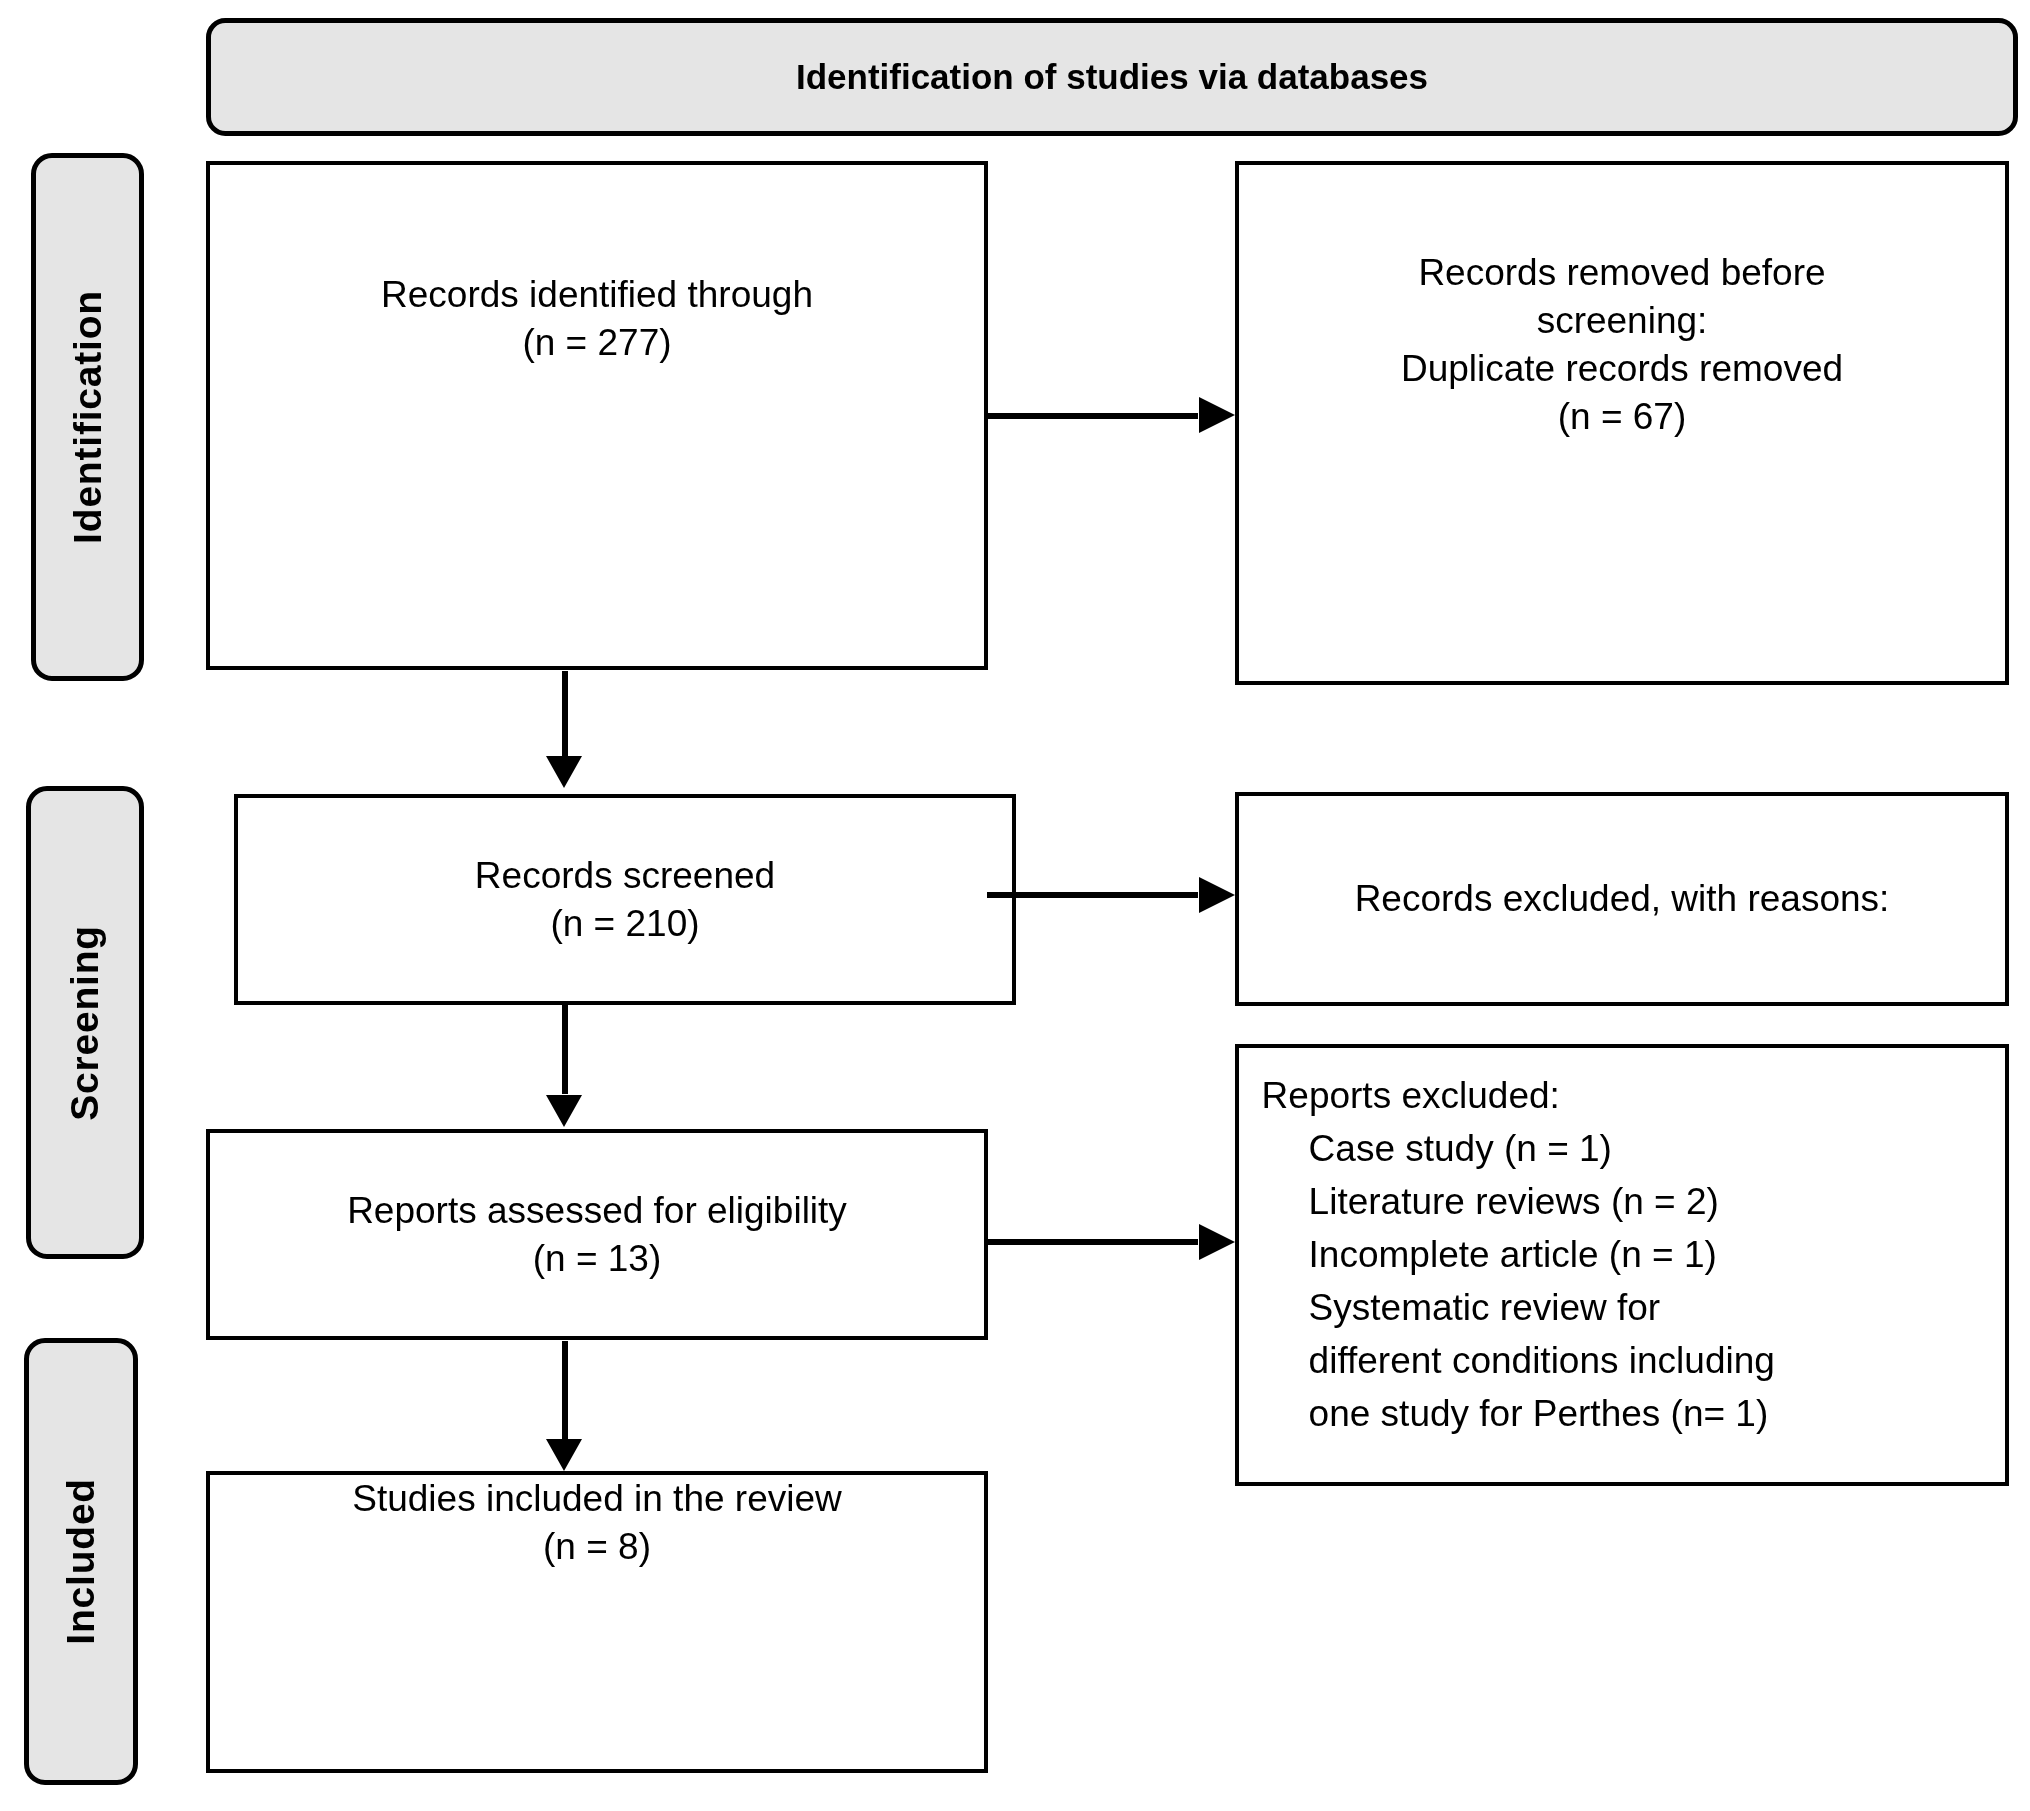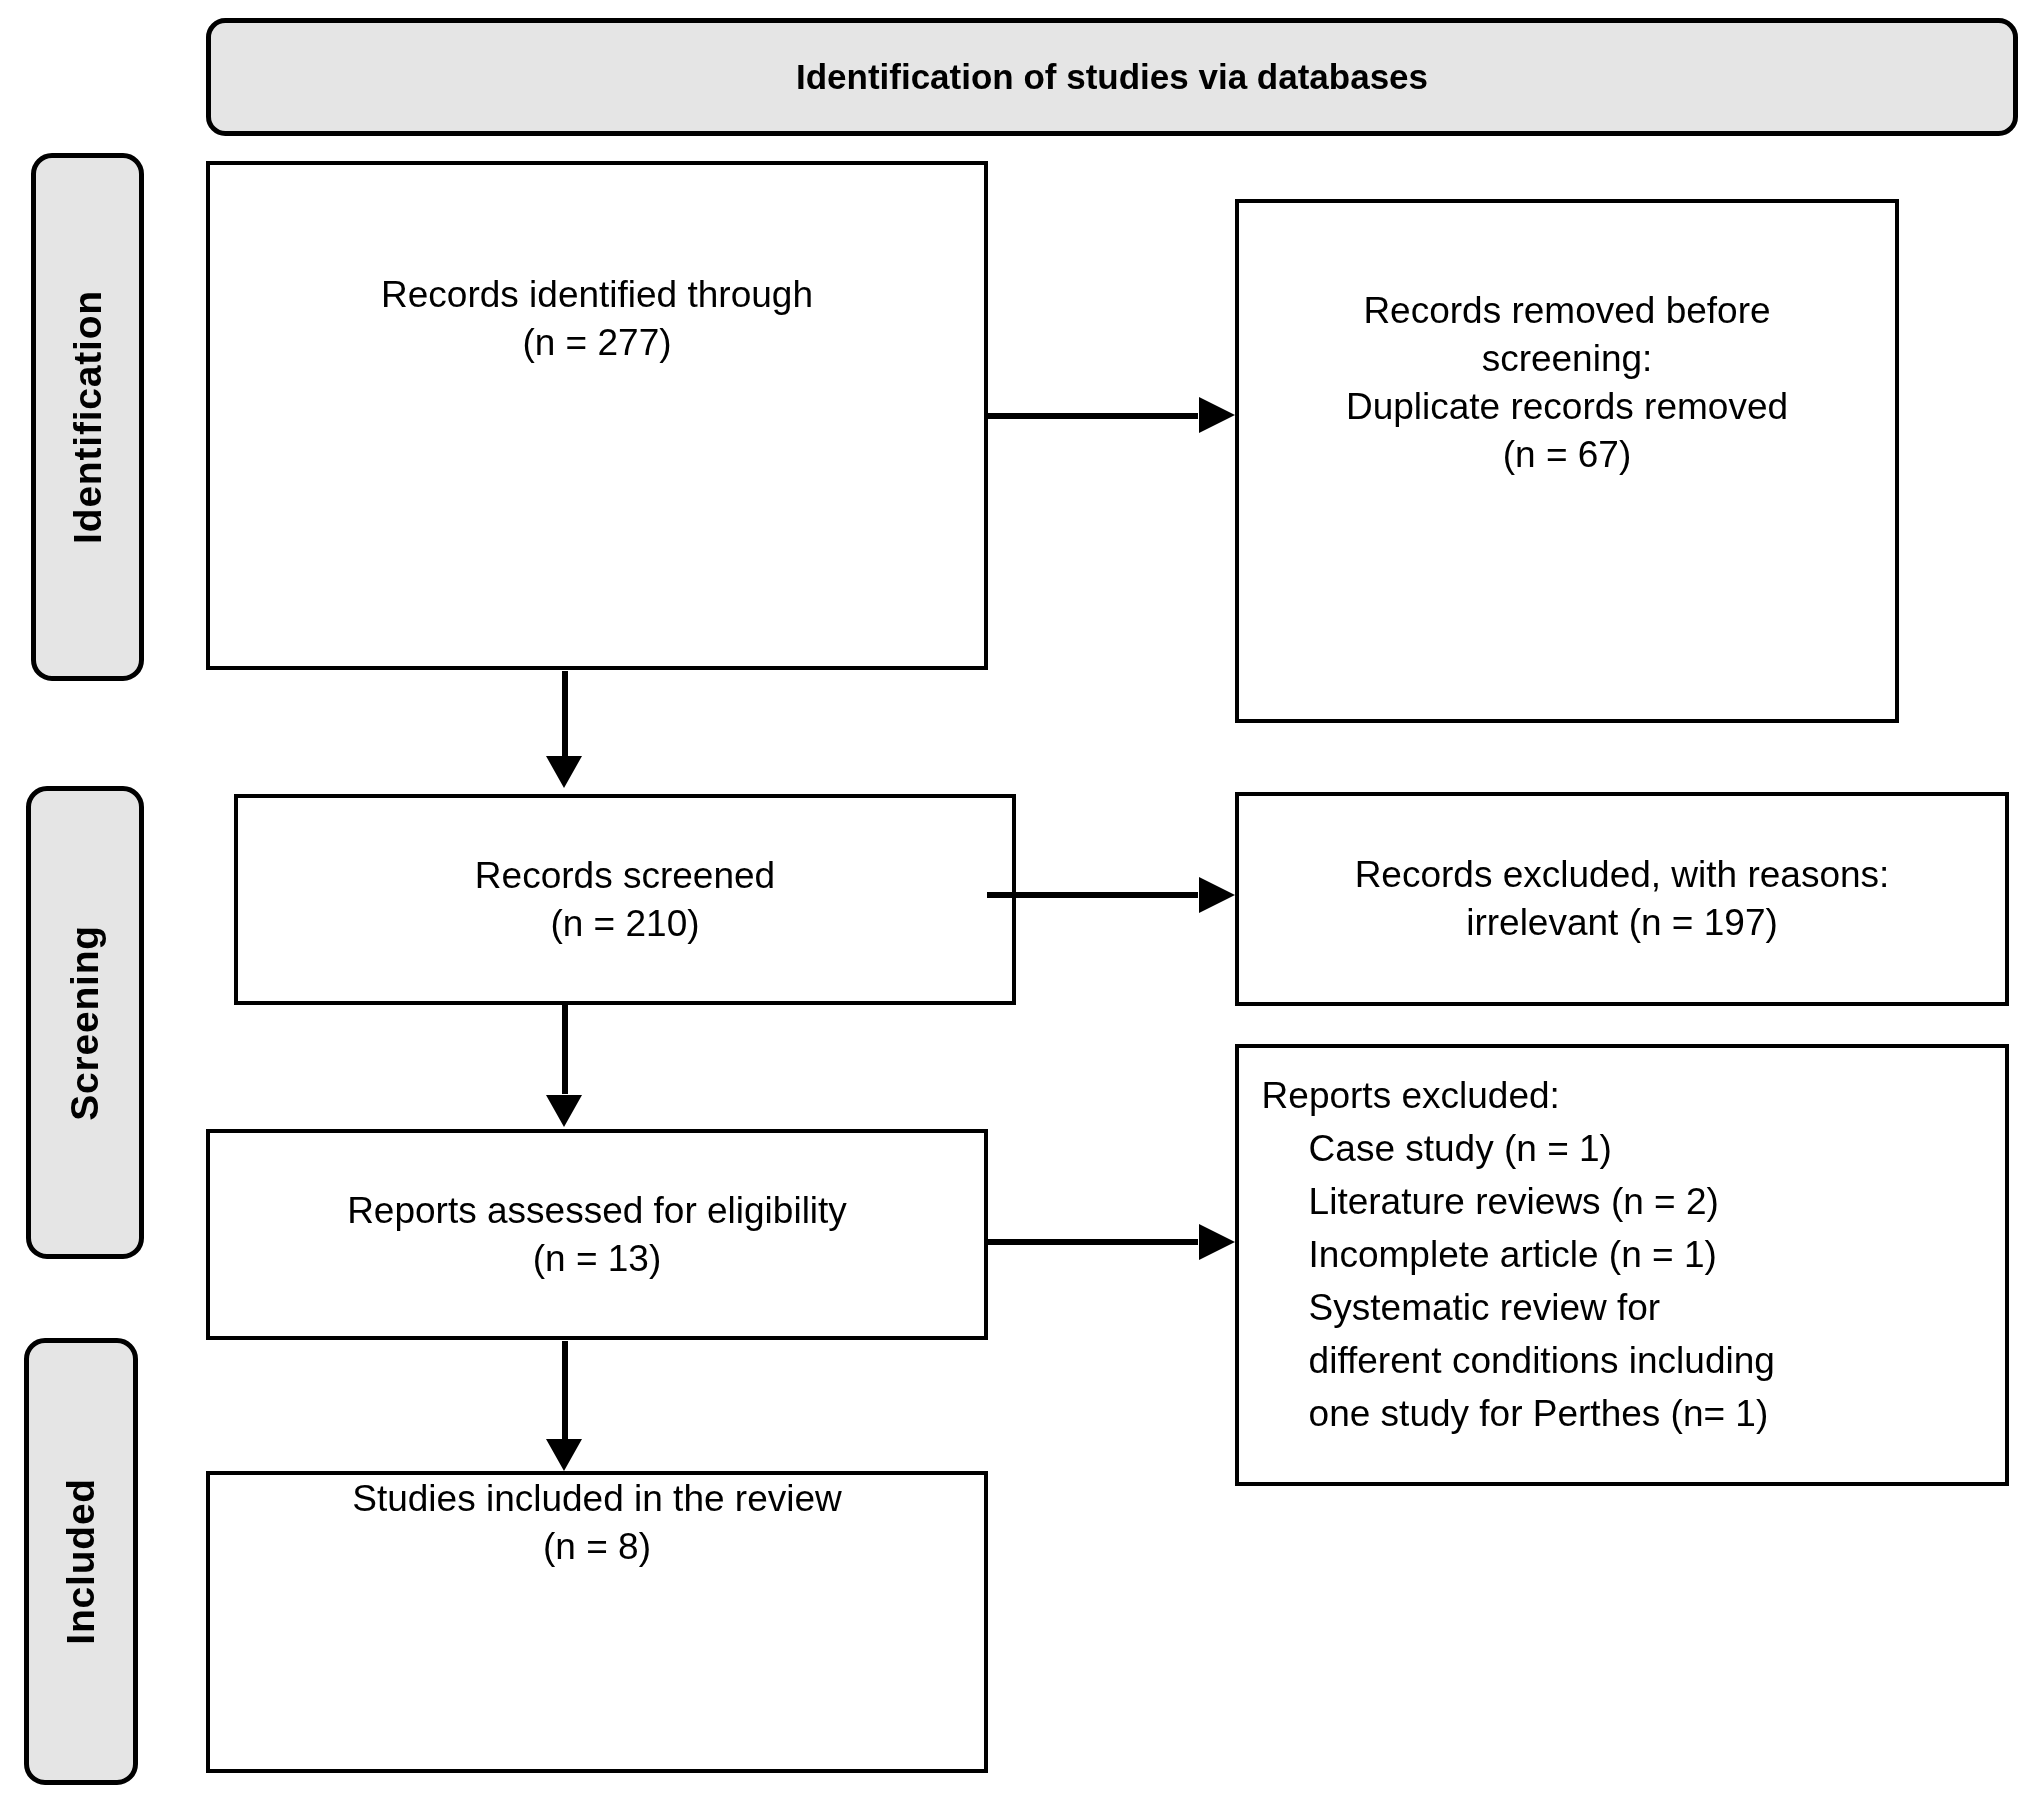--- a/index.html
+++ b/index.html
@@ -47,21 +47,21 @@
     border: 4.8px solid #000000;
     box-sizing: border-box;
     font-size: 37px;
     line-height: 48px;
     display: flex;
     flex-direction: column;
     align-items: center;
     text-align: center;
   }
   #box-records-identified { left: 206px;  top: 161px;  width: 782px; height: 509px; padding-top: 106px; }
-  #box-records-removed    { left: 1235px; top: 161px;  width: 664px; height: 524px; padding-top: 84px; margin-top: 38px; }
+  #box-records-removed    { left: 1235px; top: 161px;  width: 774px; height: 524px; padding-top: 84px; }
   #box-records-screened   { left: 206px;  top: 794px;  width: 782px; height: 211px; justify-content: center; margin-left: 28px; }
   #box-records-excluded   { left: 1235px; top: 792px;  width: 774px; height: 214px; justify-content: center; }
   #box-reports-assessed   { left: 206px;  top: 1129px; width: 782px; height: 211px; justify-content: center; }
   #box-studies-included   { left: 206px;  top: 1471px; width: 782px; height: 302px; }
 
   #box-reports-excluded {
     left: 1235px; top: 1044px; width: 774px; height: 442px;
     align-items: flex-start;
     text-align: left;
     padding: 21px 16px 16px 22.6px;
@@ -127,21 +127,20 @@
 
   <div id="box-records-removed" class="flow-box">
     <div>Records removed before</div>
     <div>screening:</div>
     <div>Duplicate records removed</div>
     <div>(n = 67)</div>
   </div>
 
   <div id="box-records-excluded" class="flow-box">
     <div>Records excluded, with reasons:</div>
-    <div>irrelevant (n = 197)</div>
   </div>
 
   <div id="box-reports-excluded" class="flow-box">
     <div>Reports excluded:</div>
     <div class="excl-item">Case study (n = 1)</div>
     <div class="excl-item">Literature reviews (n = 2)</div>
     <div class="excl-item">Incomplete article (n = 1)</div>
     <div class="excl-item">Systematic review for different conditions including one study for Perthes (n= 1)</div>
   </div>
 

